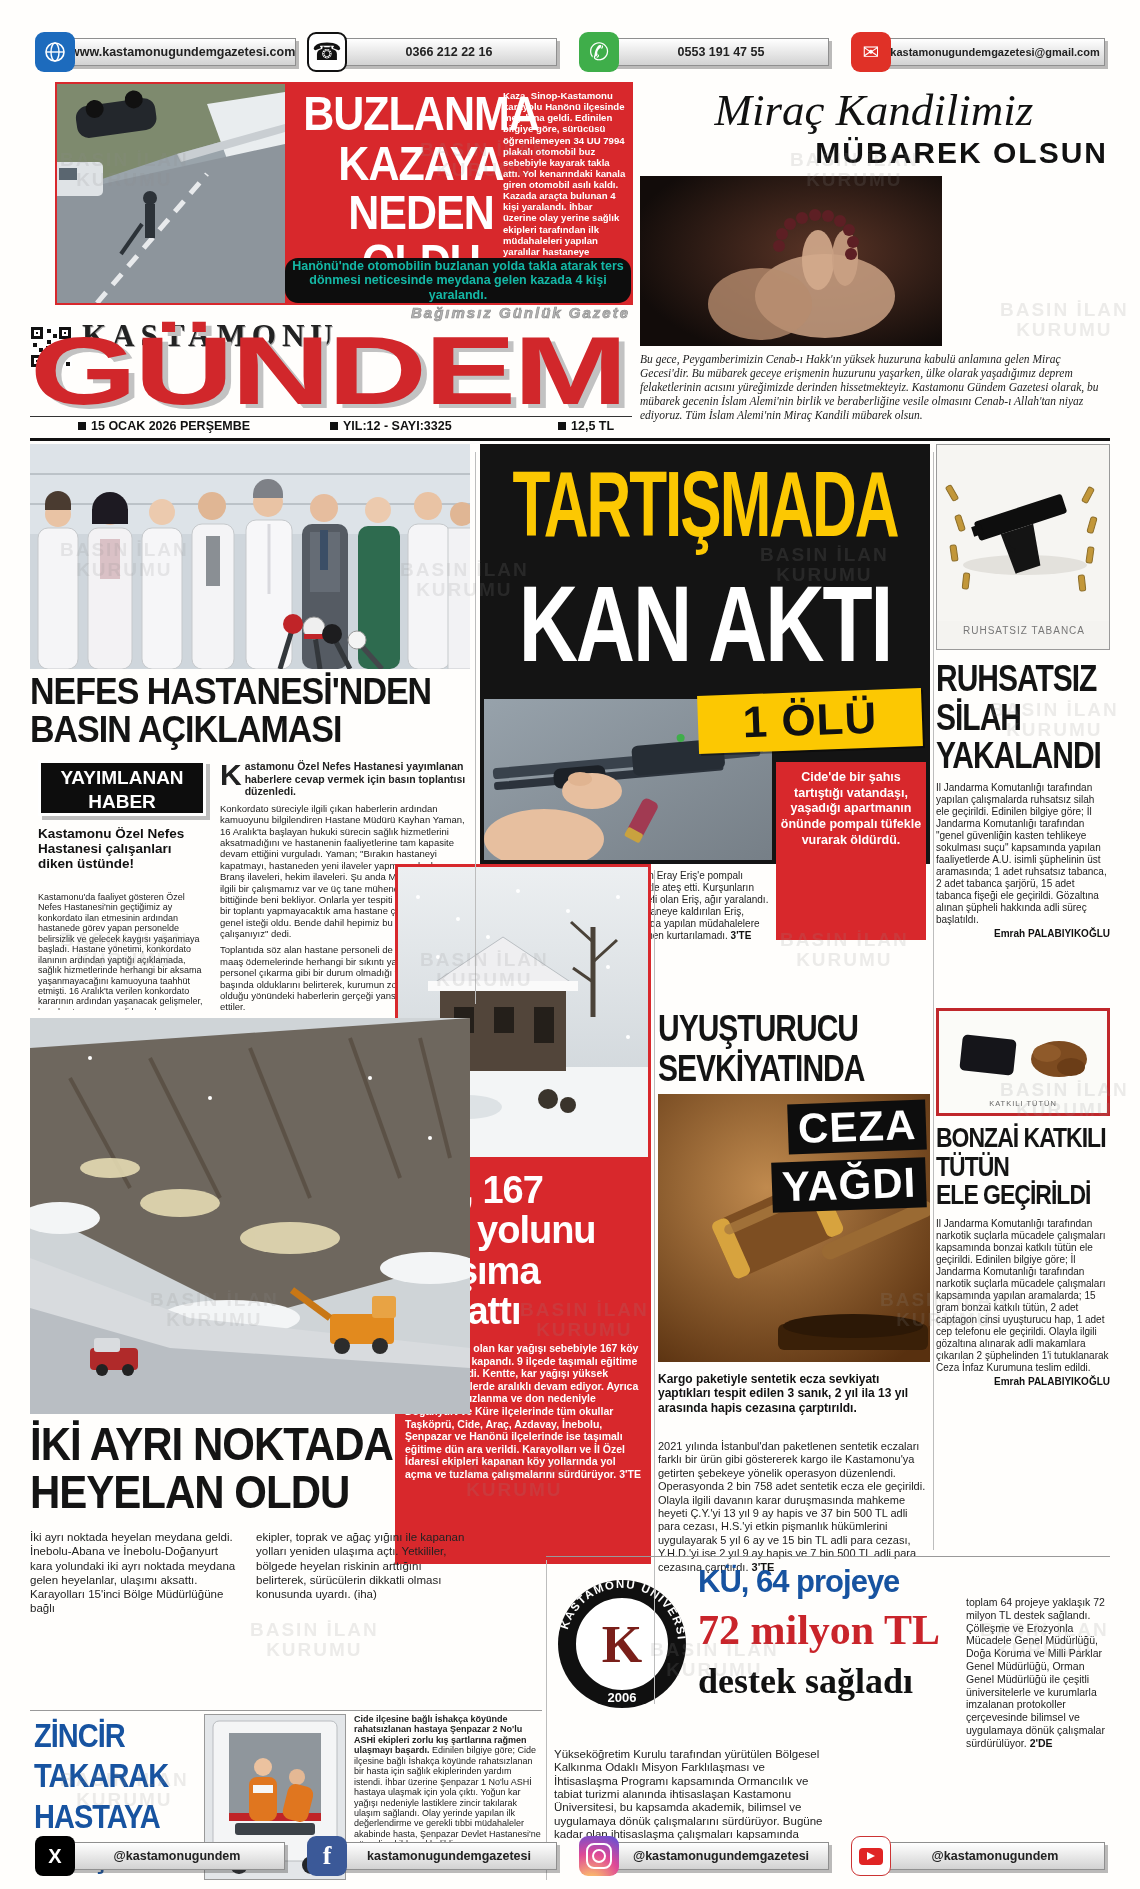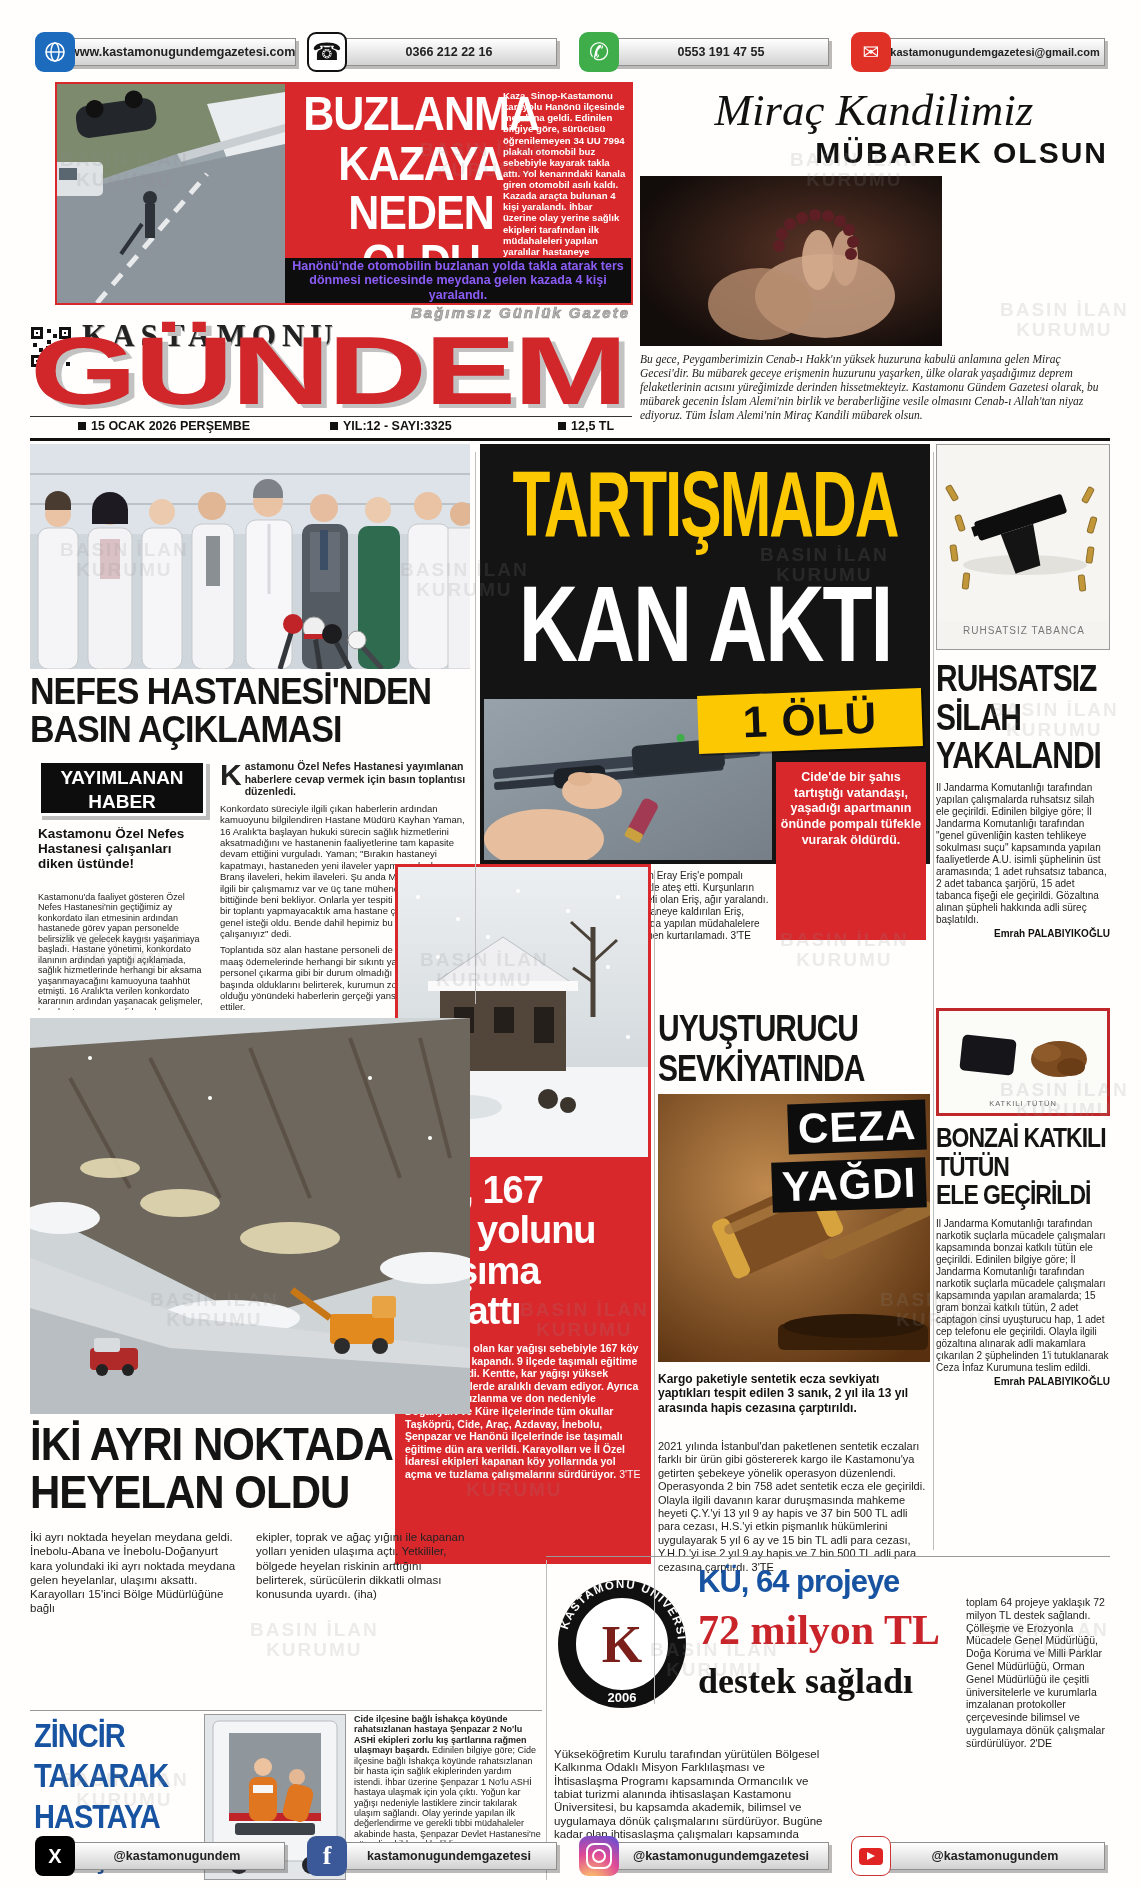--- a/index.html
+++ b/index.html
@@ -51,23 +51,23 @@
   
   #ice-box { left:55px; top:82px; width:578px; height:223px; background:#d8282c; z-index:5; }
   #ice-photo { left:2px; top:2px; width:228px; height:219px; }
   #ice-headline {
     left:230px; top:8px; width:272px; height:150px; color:#fff; text-align:center;
     font-size:43px; font-weight:bold; line-height:1.02; letter-spacing:-1px;
     transform:scaleY(1.12); transform-origin:top;
   }
   #ice-body { left:448px; top:8px; width:124px; height:168px; color:#fff; font-size:9.6px; font-weight:bold; line-height:1.16; }
   #ice-caption {
-    left:230px; top:176px; width:346px; height:45px; background:#0d0d0d; color:#8b5cf6;
+    left:230px; top:176px; width:346px; height:45px; background:#0d0d0d; color:#14b8a6;
     font-size:12.5px; font-weight:bold; line-height:1.16; text-align:center;
-    display:flex; align-items:center; justify-content:center; padding:2px 6px;
+    display:flex; align-items:center; justify-content:center; padding:2px 6px;border-radius:13px;
   }
 
   
   #mirac { left:640px; top:84px; width:468px; height:354px; }
   #mirac-title { left:0; top:0; width:468px; text-align:center; font-family:"Liberation Serif",serif; font-style:italic; font-size:45px; color:#111; }
   #mirac-bold { left:0; top:52px; width:468px; text-align:right; font-size:30px; font-weight:bold; letter-spacing:2px; color:#111; }
   #mirac-photo { left:0; top:92px; width:302px; height:170px; }
   #mirac-body {
     left:0; top:268px; width:468px; height:84px;
     font-family:"Liberation Serif",serif; font-style:italic; font-size:11.5px; line-height:1.22; color:#222;
@@ -122,21 +122,21 @@
     left:218px; top:248px; width:224px; height:58px; background:#fcc802; color:#111;
     font-size:44px; font-weight:bold; text-align:center; line-height:56px; letter-spacing:1px;
     transform:rotate(-2deg); box-shadow:2px 2px 0 rgba(0,0,0,.4); z-index:3;
   }
   #kan-deck {
     left:296px; top:318px; width:150px; height:178px; background:#d8282c; color:#fff;
     font-size:12.5px; font-weight:bold; text-align:center; line-height:1.25; padding:8px 4px; z-index:2;
   }
   #kan-col1 { left:5px; top:426px; width:138px; height:130px; font-size:10px; line-height:1.2; color:#222; }
   #kan-col2 { left:150px; top:426px; width:140px; height:130px; font-size:10px; line-height:1.2; color:#222; }
-  .pageref { font-weight:normal; color:#111; }
+  .pageref { font-weight:bold; color:#111; }
 
   
   #ruhsatsiz { left:936px; top:444px; width:174px; height:560px; }
   #ruh-photo { left:0; top:0; width:174px; height:206px; background:#f4f3f0; border:1px solid #9a9a9a; }
   #ruh-caption { left:0; top:180px; width:174px; text-align:center; font-size:10px; color:#777; letter-spacing:1px; }
   #ruh-headline { left:0; top:216px; width:174px; font-size:30px; line-height:1.02; transform:scaleY(1.25); transform-origin:top; }
   #ruh-body { left:0; top:338px; width:174px; height:205px; font-size:10px; line-height:1.2; color:#222; }
   .byline { font-weight:bold; font-size:10px; color:#111; text-align:right; margin-top:2px; }
 
   

